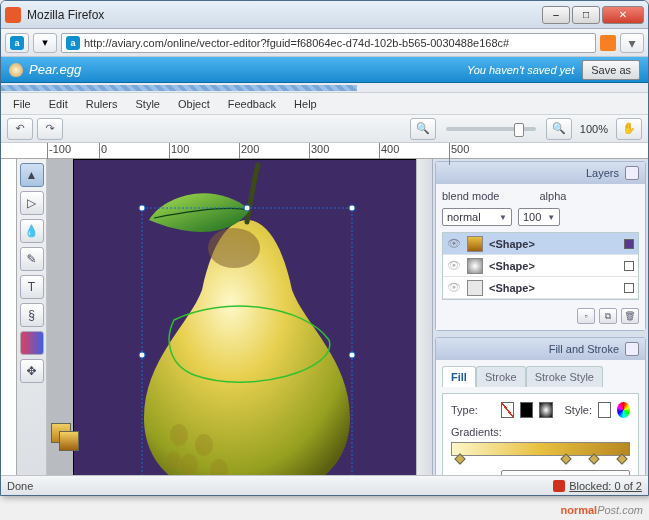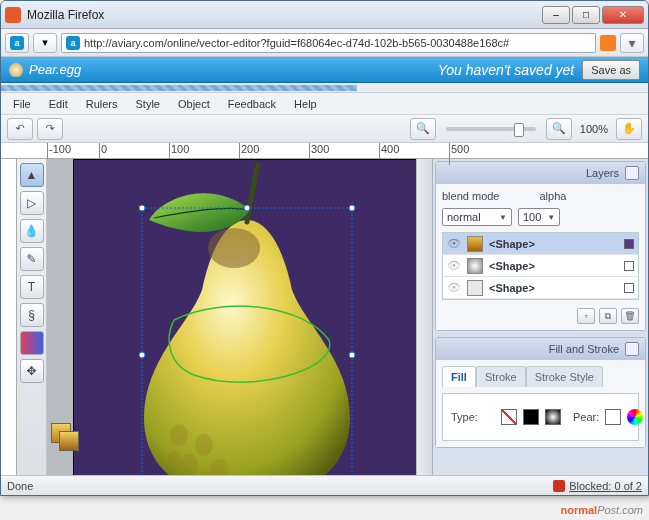--- a/index.html
+++ b/index.html
@@ -18,21 +18,21 @@
 .nav-btn { width: 24px; height: 20px; border: 1px solid #b0b8c0; border-radius: 3px; background: linear-gradient(#fff,#e8ecf0); display: flex; align-items: center; justify-content: center; cursor: pointer; }
 .url-bar { flex: 1; height: 20px; border: 1px solid #a0a8b0; background: #fff; border-radius: 2px; display: flex; align-items: center; padding: 0 4px; gap: 4px; }
 .url-icon { width: 14px; height: 14px; background: #1090d0; border-radius: 3px; display:flex;align-items:center;justify-content:center;color:#fff;font-weight:bold;font-size:9px;}
 .url-text { flex: 1; color: #333; font-size: 11px; white-space: nowrap; overflow: hidden; }
 .rss-btn { width: 16px; height: 16px; background: #f88020; border-radius: 2px; }
 .home-btn { color: #666; font-size: 14px; }
 
 .app-header { height: 26px; background: linear-gradient(#4cb4f0, #1a8ad0); display: flex; align-items: center; padding: 0 8px; color: #fff; border-bottom: 1px solid #0a6aa0; }
 .egg-icon { width: 14px; height: 14px; background: radial-gradient(#fff3d0,#d0a050); border-radius: 50% 50% 50% 50% / 55% 55% 45% 45%; margin-right: 6px; }
 .filename { flex: 1; font-style: italic; font-size: 13px; }
-.save-status { font-style: italic; margin-right: 8px; font-size: 14px; }
+.save-status { font-style: italic; margin-right: 8px; font-size: 11px; }
 .save-btn { background: linear-gradient(#f8f8f8,#d8dce0); border: 1px solid #888; padding: 3px 8px; border-radius: 2px; color: #333; cursor: pointer; }
 
 .progress-strip { height: 10px; background: #e8ecf0; border-bottom: 1px solid #c8d0d8; position: relative; }
 .progress-strip::before { content:''; position:absolute; left:0; top:2px; height:6px; width:55%; background: repeating-linear-gradient(45deg,#7aa8d8 0 4px,#9ac0e8 4px 8px); }
 
 .menubar { height: 22px; background: #f0f2f4; border-bottom: 1px solid #d0d4d8; display: flex; align-items: center; padding: 0 4px; gap: 2px; }
 .menu-item { padding: 3px 8px; color: #333; cursor: pointer; border-radius: 2px; }
 
 .toolbar-zoom { height: 28px; background: linear-gradient(#f4f6f8,#e4e8ec); border-bottom: 1px solid #c8ccd0; display: flex; align-items: center; padding: 0 6px; gap: 4px; }
 .tb-btn { width: 26px; height: 22px; border: 1px solid #b0b8c0; border-radius: 3px; background: linear-gradient(#fff,#e4e8ec); display: flex; align-items: center; justify-content: center; cursor: pointer; color: #556; }
@@ -73,21 +73,21 @@
 .layer-thumb { width:16px; height:16px; border:1px solid #888; }
 .layer-name { flex:1;font-weight:bold; }
 .layer-swatch { width:10px; height:10px; border:1px solid #666; }
 
 .layer-footer { display:flex; justify-content:flex-end; gap:4px; padding-top:2px; }
 .mini-btn { width:18px; height:16px; border:1px solid #aab; background:linear-gradient(#fff,#e0e4e8); border-radius:2px; cursor:pointer; display:flex;align-items:center;justify-content:center;font-size:9px;color:#556; }
 
 .fs-tabs { display:flex; gap:0; }
 .fs-tab { padding:4px 8px; border:1px solid #bcc; border-bottom:none; background:#e0e6ee; color:#667; cursor:pointer; border-radius:3px 3px 0 0; }
 .fs-tab.active { background:#fff; color:#1a5aa0; font-weight:bold; }
-.fs-body { border:1px solid #bcc; background:#fff; padding:8px; display:flex; flex-direction:row; gap:8px; }
+.fs-body { border:1px solid #bcc; background:#fff; padding:8px; display:flex; flex-direction:column; gap:8px; }
 .fs-row { display:flex; align-items:center; gap:6px; }
 .fs-label { color:#445; min-width:44px; }
 .swatch { width:16px; height:16px; border:1px solid #666; }
 .sw-none { background:linear-gradient(to top right,#fff 0%,#fff 45%,#e03020 45%,#e03020 55%,#fff 55%); }
 .sw-black { background:#000; }
 .sw-grad { background:radial-gradient(#fff,#000); }
 .sw-white { background:#fff; }
 .color-wheel{width:16px;height:16px;border-radius:50%;background:conic-gradient(red,yellow,lime,cyan,blue,magenta,red);}
 
 .grad-bar { height:14px; background:linear-gradient(90deg,#fdf6c8,#e8c040,#b88820); border:1px solid #888; position:relative; }
@@ -301,21 +301,21 @@
             <div class="fs-tab">Stroke</div>
             <div class="fs-tab">Stroke Style</div>
           </div>
           <div class="fs-body">
             <div class="fs-row">
               <span class="fs-label">Type:</span>
               <div class="swatch sw-none"></div>
               <div class="swatch sw-black"></div>
               <div class="swatch sw-grad"></div>
               <span style="flex:1"></span>
-              <span class="fs-label" style="min-width:auto">Pear:</span>
+              <span class="fs-label" style="min-width:auto">Style:</span>
               <div class="swatch sw-white"></div>
               <div class="color-wheel"></div>
             </div>
             <div>
               <span class="fs-label">Gradients:</span>
               <div class="grad-bar" style="margin-top:4px">
                 <div class="grad-stop" style="left:2%"></div>
                 <div class="grad-stop" style="left:62%"></div>
                 <div class="grad-stop" style="left:78%"></div>
                 <div class="grad-stop" style="left:94%"></div>

